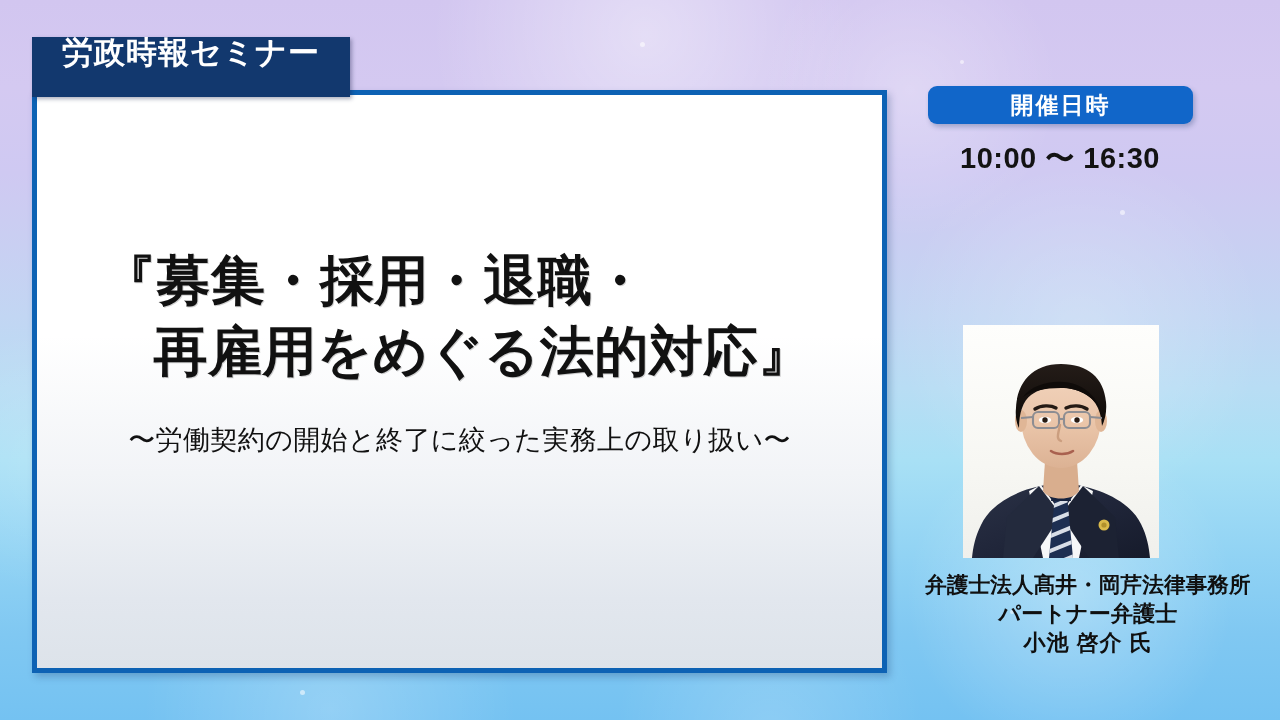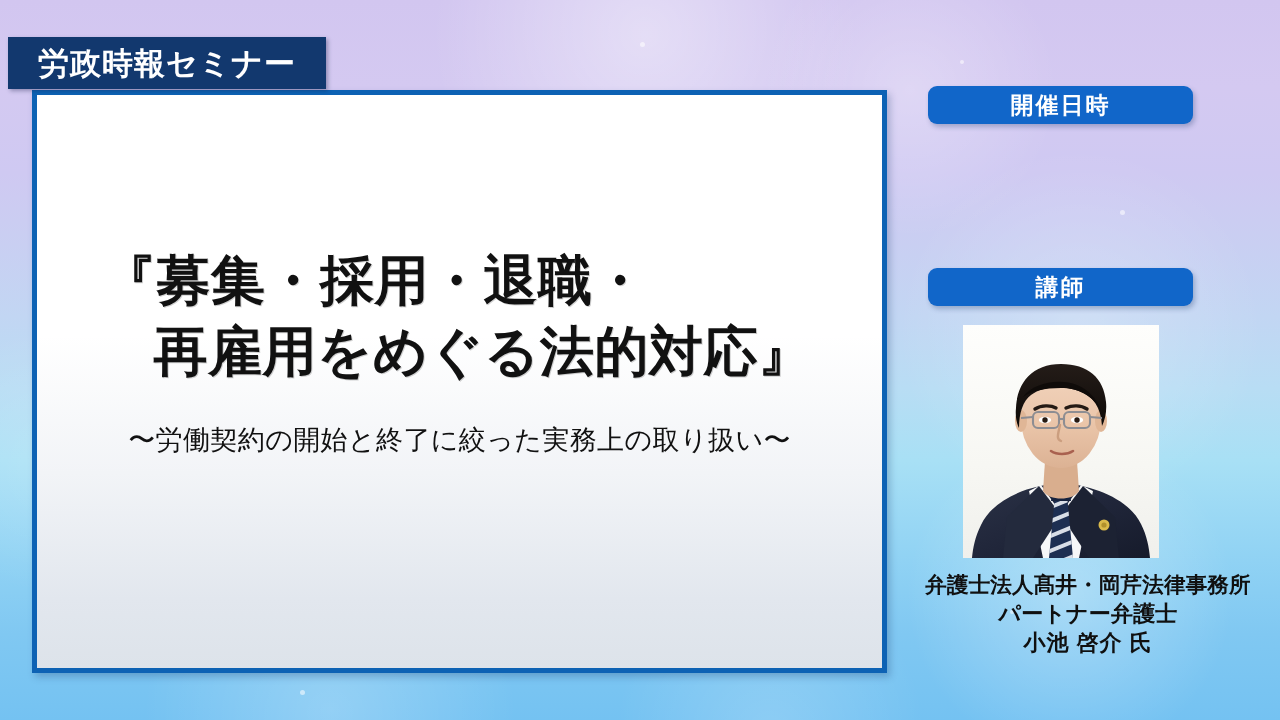--- a/index.html
+++ b/index.html
@@ -50,28 +50,27 @@
   .spark {
     position: absolute;
     border-radius: 50%;
     background: rgba(255,255,255,.55);
     pointer-events: none;
   }
 
   
   #ribbon {
     position: absolute;
-    left: 8px;
+    left: 32px;
     top: 37px;
     width: 318px;
-    height: 52px;
+    height: 60px;
     background: #12386e;
     box-shadow: 2px 2px 4px rgba(20,30,70,.35);
     display: flex;
-    align-items: center;
     justify-content: center;
     z-index: 6;
   }
   #ribbon .label {
     color: #ffffff;
     font-size: 31px;
     font-weight: 700;
     letter-spacing: 1px;
     line-height: 1;
     white-space: nowrap;
@@ -225,25 +224,23 @@
     </div>
   </div>
 
   <div id="rail">
 
     <div class="pill" id="pill-date">
       <span>開催日時</span>
     </div>
 
     <div id="date-block">
-    </div>
-
-    <div class="pill" id="pill-lecturer">
-      <span>講師</span>
-    </div>
+      <div class="dline">10:00 〜 16:30</div>
+    </div>
+
 
     <div id="portrait">
       <svg width="196" height="233" viewBox="0 0 196 233">
         <defs>
           <linearGradient id="bgw" x1="0" y1="0" x2="0" y2="1">
             <stop offset="0%" stop-color="#fefefc"></stop>
             <stop offset="60%" stop-color="#f7f7f3"></stop>
             <stop offset="100%" stop-color="#f0f0ec"></stop>
           </linearGradient>
           <linearGradient id="skin" x1="0" y1="0" x2="0" y2="1">

